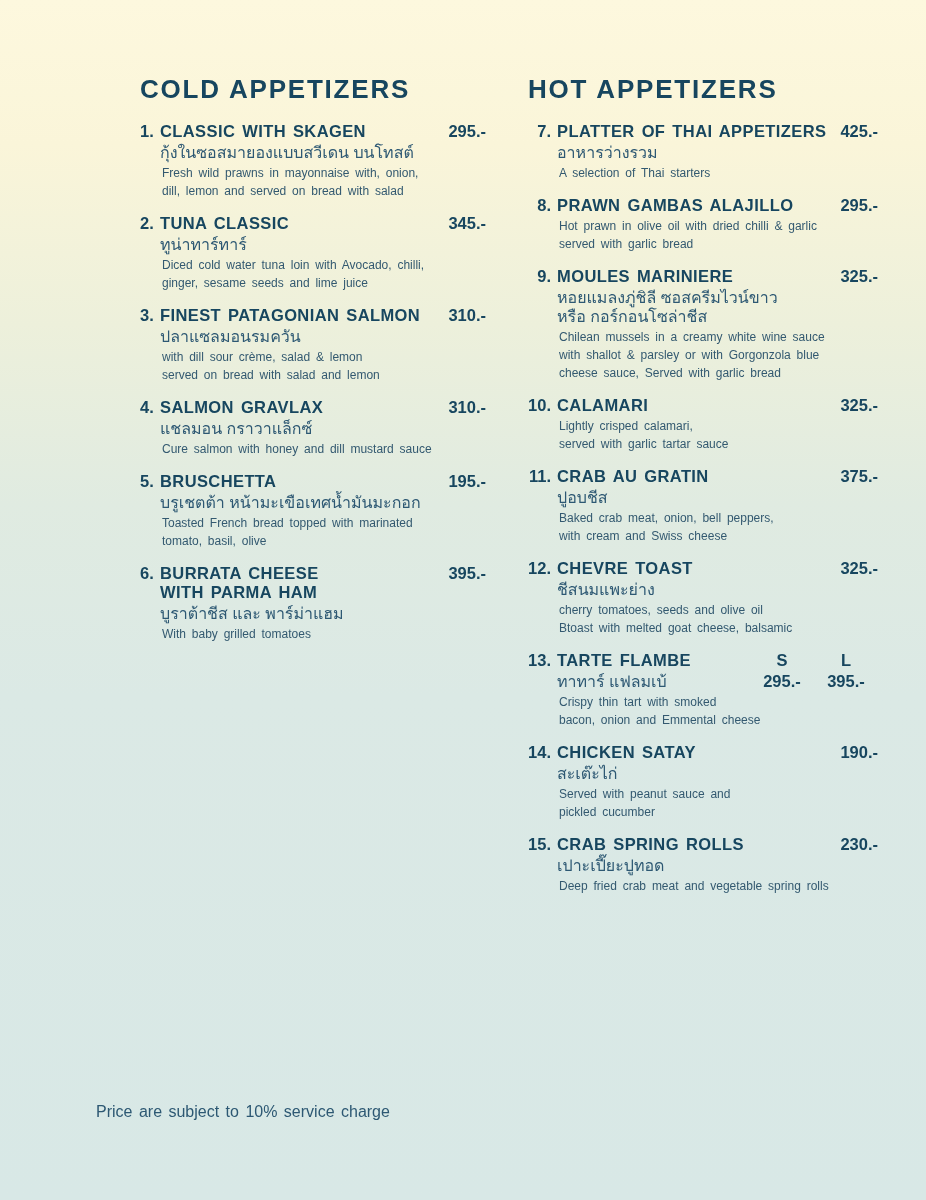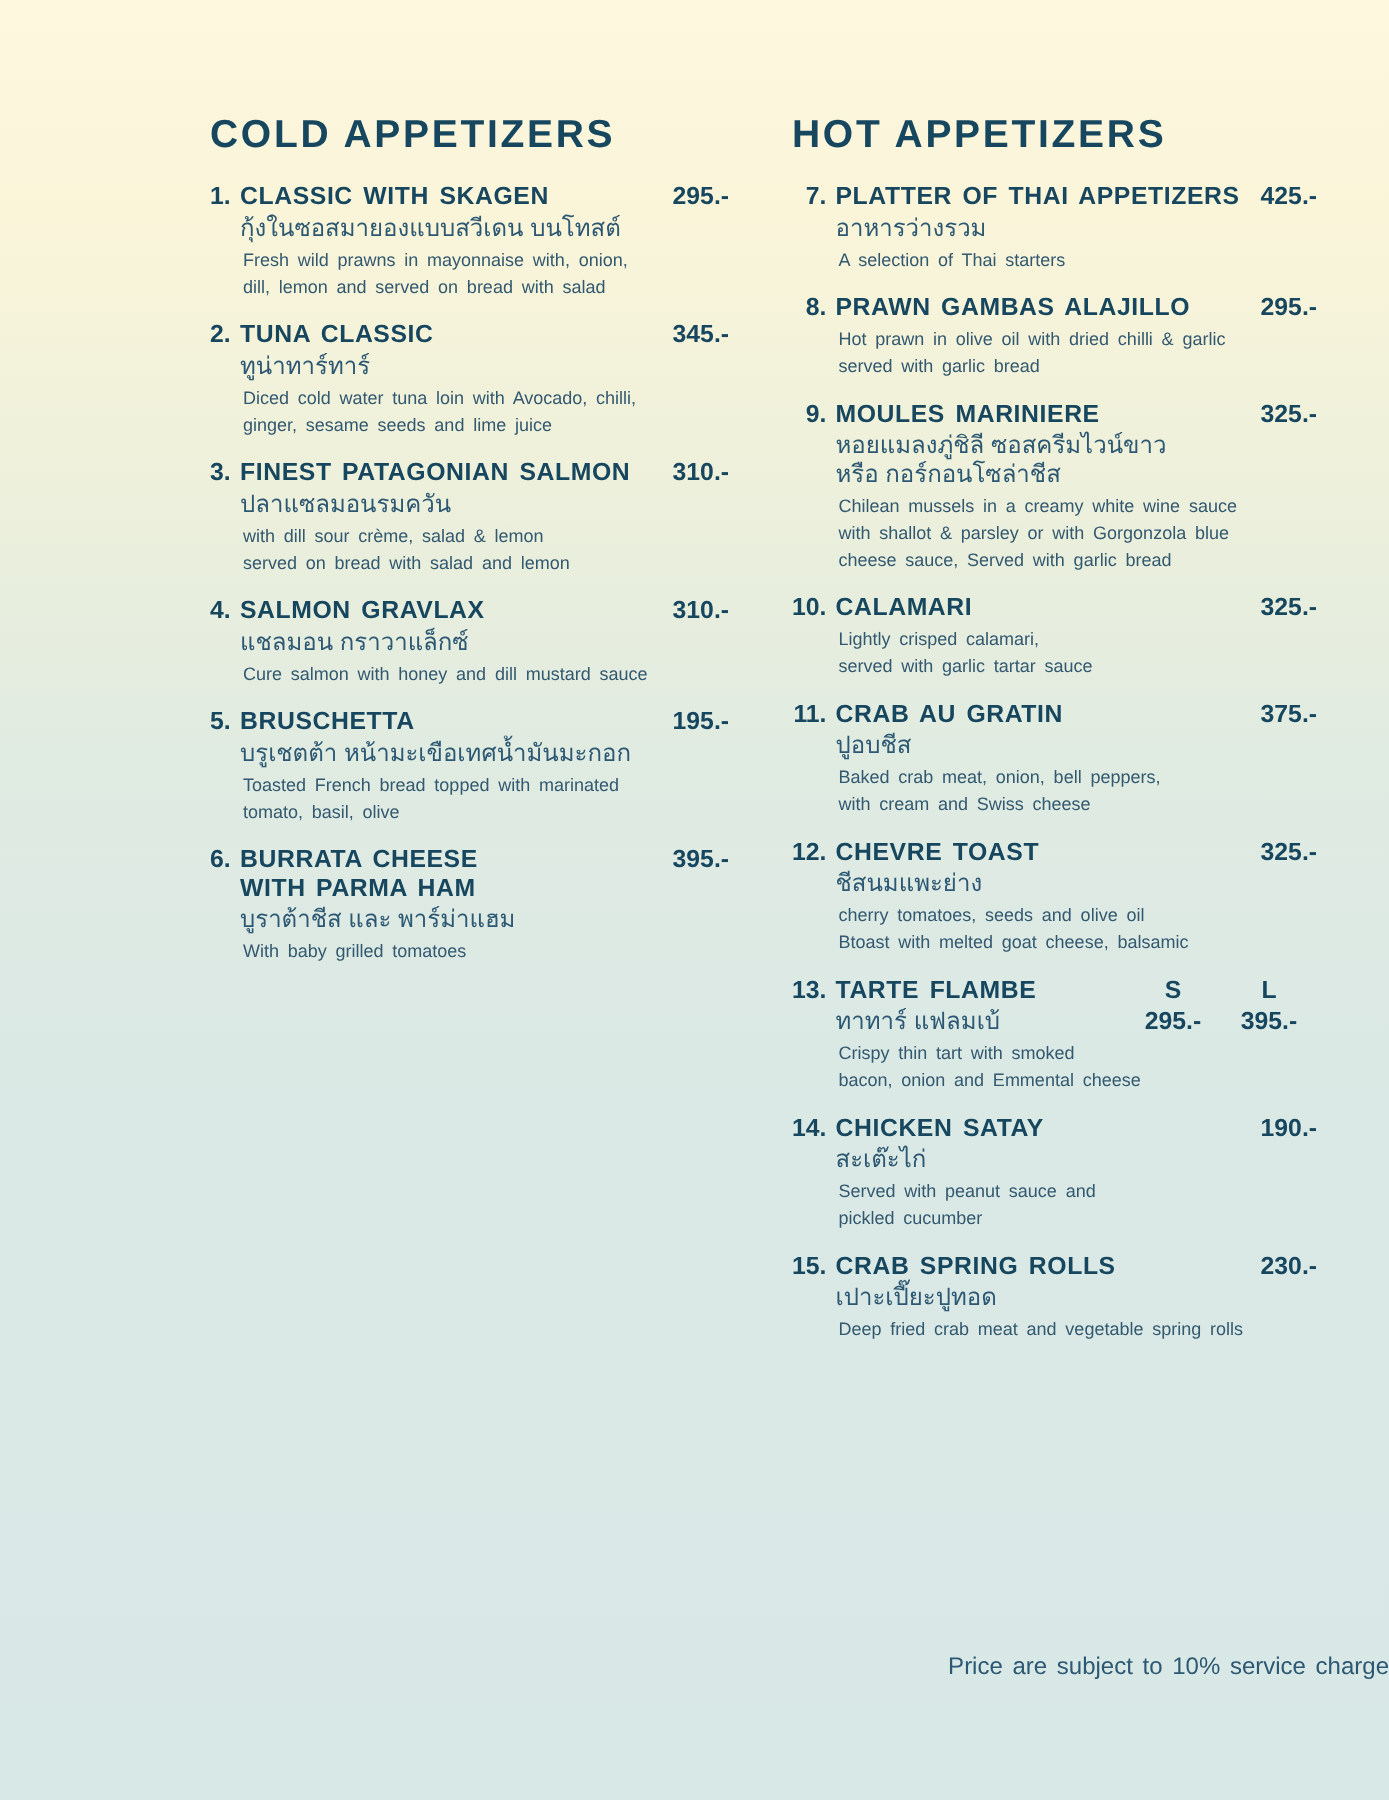--- a/index.html
+++ b/index.html
@@ -82,21 +82,21 @@
     color: #17465F;
     line-height: 19px;
   }
   .footer {
     position: absolute;
     top: 1103px;
     left: 0;
     width: 100%;
     box-sizing: border-box;
     padding-left: 96px;
-    text-align: right;
+    text-align: left;
     font-size: 16px;
     color: #2D5873;
     word-spacing: 2px;
   }
 </style>
 </head>
 <body>
 
 <div class="page">
   <div class="menu-col col-left">

